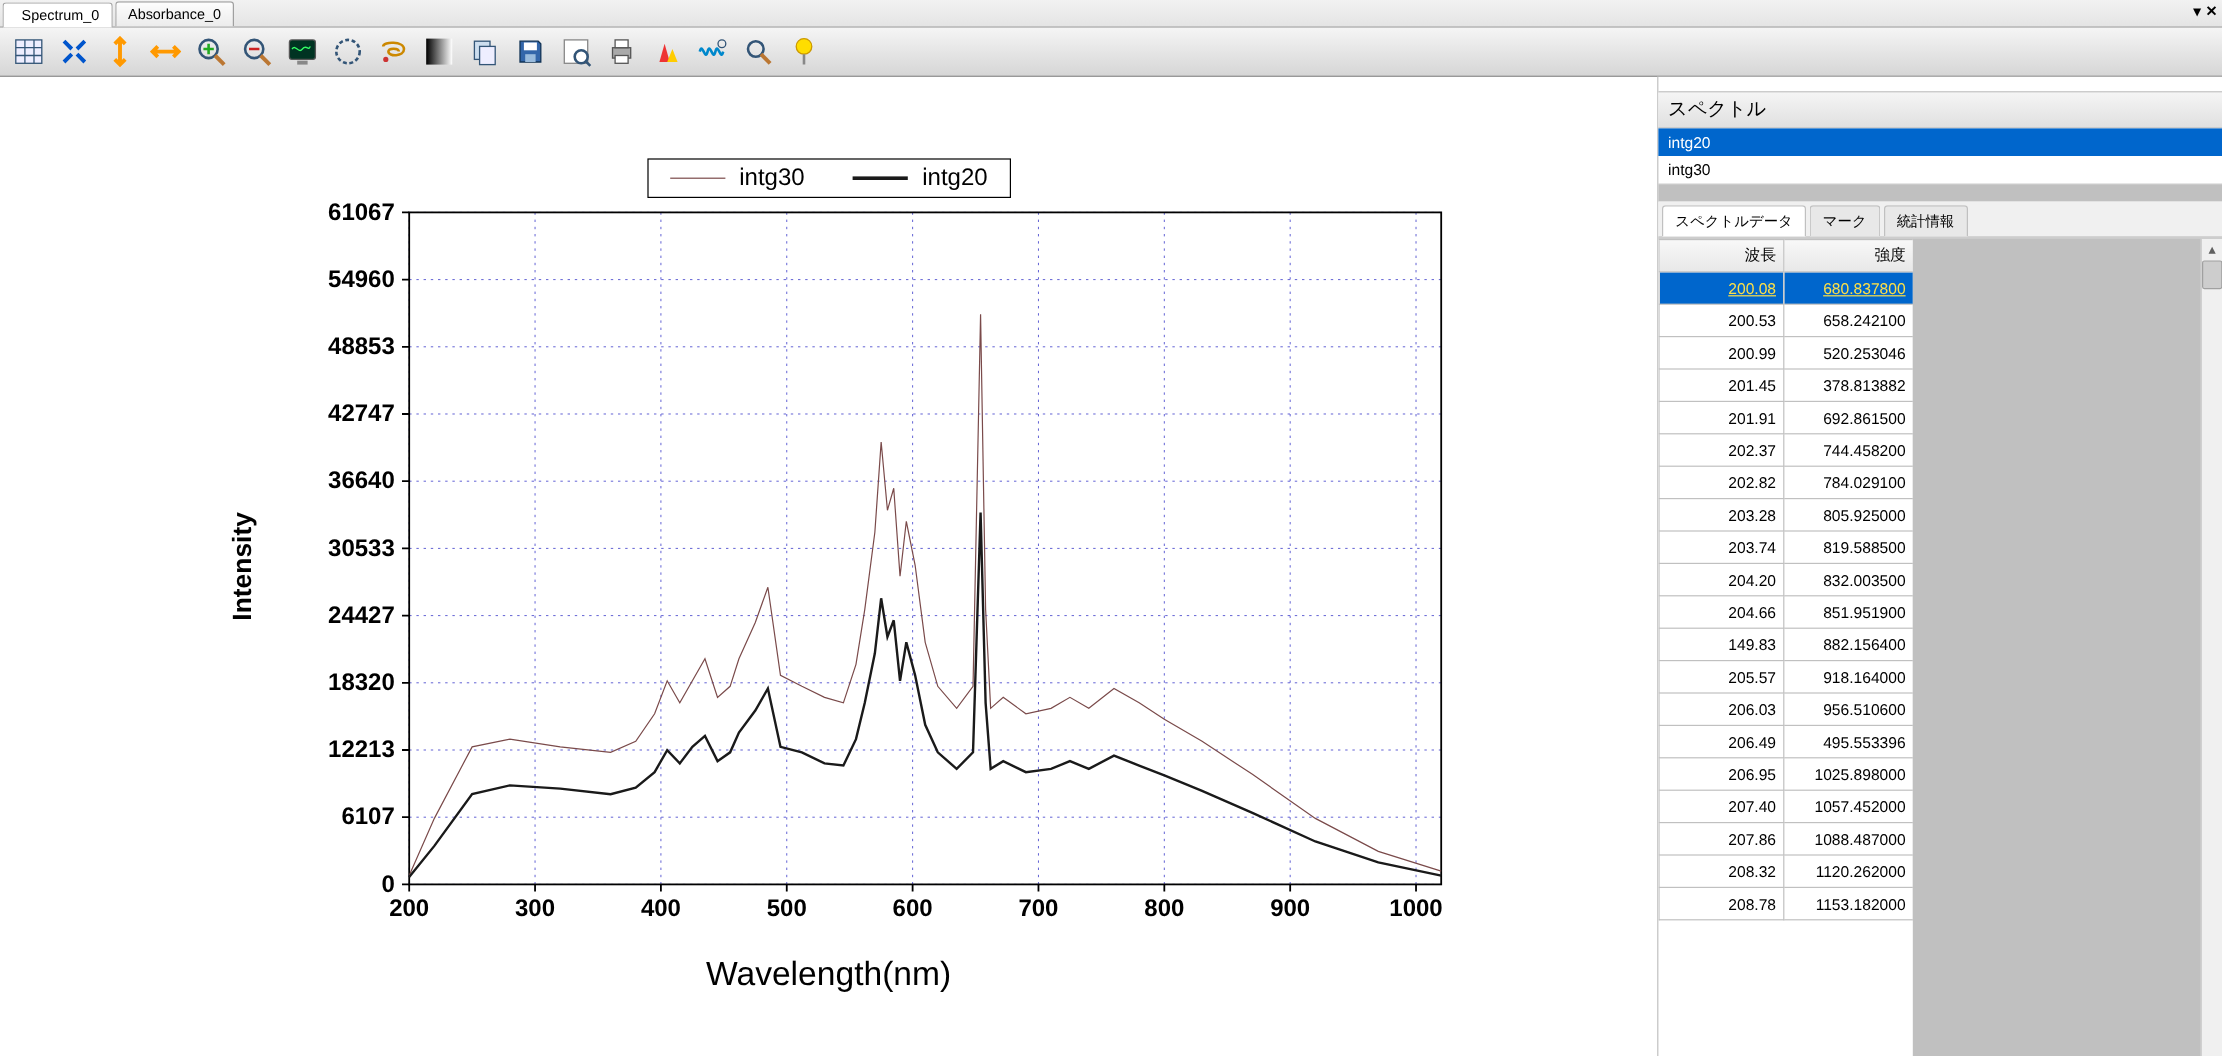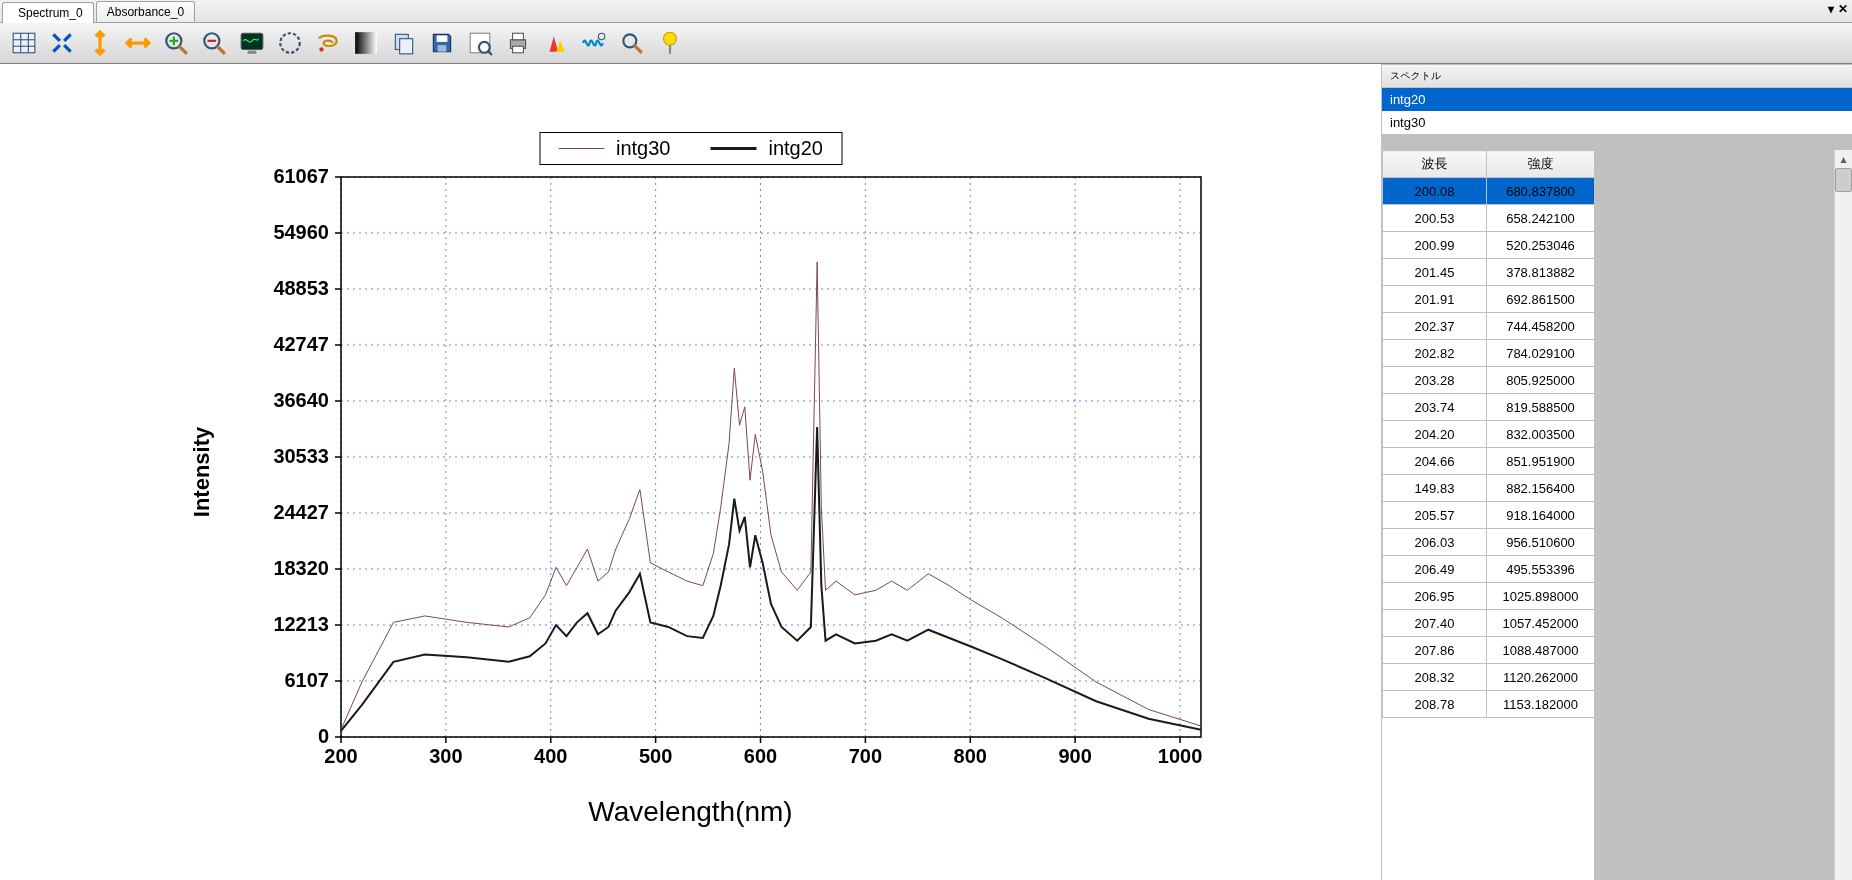--- a/index.html
+++ b/index.html
@@ -19,38 +19,38 @@
   .side-pane{width:470px;border-left:1px solid #c0c0c0;display:flex;flex-direction:column;background:#fff;}
   
   .chart-outer{width:1040px;height:700px;position:relative;}
   .legend-box{position:absolute;top:10px;left:50%;transform:translateX(-50%);border:1px solid #000;padding:4px 18px;display:flex;align-items:center;gap:40px;background:#fff;font-size:20px;}
   .legend-item{display:flex;align-items:center;gap:12px;}
   .legend-swatch{width:46px;height:0;}
   svg.plot{position:absolute;top:45px;left:60px;}
   .ylabel{position:absolute;left:-14px;top:50%;transform:translateY(-50%) rotate(-90deg);font-weight:bold;font-size:22px;}
   .xlabel{position:absolute;bottom:-6px;left:50%;transform:translateX(-50%);font-weight:normal;font-size:28px;}
   
-  .panel-title{background:linear-gradient(#f5f5f5,#e0e0e0);border:1px solid #c0c0c0;border-left:none;border-right:none;font-size:10px;padding:4px 8px;}
+  .panel-title{background:linear-gradient(#f5f5f5,#e0e0e0);border:1px solid #c0c0c0;border-left:none;border-right:none;font-size:16px;padding:4px 8px;margin-top:12px;}
   .spectrum-list{border-bottom:1px solid #c0c0c0;}
   .spectrum-list .item{padding:4px 8px;font-size:13px;cursor:pointer;}
   .spectrum-list .item.selected{background:#0066cc;color:#fff;}
   .grey-bar{height:14px;background:#c0c0c0;}
   .data-tabs{display:flex;background:#f0f0f0;border-bottom:1px solid #c0c0c0;}
   .data-tabs .dtab{padding:4px 10px;border:1px solid #c0c0c0;border-bottom:none;margin:3px 0 0 3px;background:#e8e8e8;cursor:pointer;border-radius:3px 3px 0 0;font-size:12px;}
   .data-tabs .dtab.active{background:#fff;}
   .table-wrap{flex:1;display:flex;overflow:hidden;border-top:1px solid #c0c0c0;}
   .grid-view{flex:0 0 212px;overflow:hidden;border-right:1px solid #c0c0c0;}
   .grid-filler{flex:1;background:#c0c0c0;position:relative;}
   .vscroll{position:absolute;right:0;top:0;bottom:0;width:17px;background:#f0f0f0;border-left:1px solid #d0d0d0;display:flex;flex-direction:column;align-items:center;}
   .vscroll .thumb{width:15px;height:22px;background:#cdcdcd;border:1px solid #a0a0a0;border-radius:2px;margin-top:1px;}
   .vscroll .arrow{width:15px;height:17px;display:flex;align-items:center;justify-content:center;color:#606060;}
   table.data{border-collapse:collapse;width:100%;table-layout:fixed;}
-  table.data th, table.data td{border:1px solid #c0c0c0;padding:3px 6px;text-align:center;font-size:13px;height:20px;overflow:hidden;white-space:nowrap;}
+  table.data th, table.data td{border:1px solid #c0c0c0;padding:3px 6px;text-align:right;font-size:13px;height:20px;overflow:hidden;white-space:nowrap;}
   table.data th{background:linear-gradient(#f8f8f8,#e8e8e8);font-weight:normal;}
-  table.data tr.selected td{background:#0066cc;color:#000000;}
+  table.data tr.selected td{background:#0066cc;color:#fde047;text-decoration:underline;}
   col.c1{width:104px;} col.c2{width:108px;}
 </style>
 </head>
 <body>
 
 <div class="tab-strip">
   <div class="tab active">Spectrum_0</div>
   <div class="tab">Absorbance_0</div>
   <div class="ctrl">
     <span>▾</span>
@@ -262,20 +262,25 @@
     </div>
   </div>
 
   <div class="side-pane">
     <div class="panel-title">スペクトル</div>
     <div class="spectrum-list" id="spec-list">
         <div class="item selected">intg20</div>
         <div class="item">intg30</div>
       </div>
     <div class="grey-bar"></div>
+    <div class="data-tabs" id="data-tabs">
+        <div class="dtab active">スペクトルデータ</div>
+        <div class="dtab">マーク</div>
+        <div class="dtab">統計情報</div>
+      </div>
     <div class="table-wrap">
       <div class="grid-view">
         <table class="data" id="data-table">
           <colgroup>
               <col class="c1">
               <col class="c2">
             </colgroup>
         <thead>
               <tr>
                 <th>波長</th>

